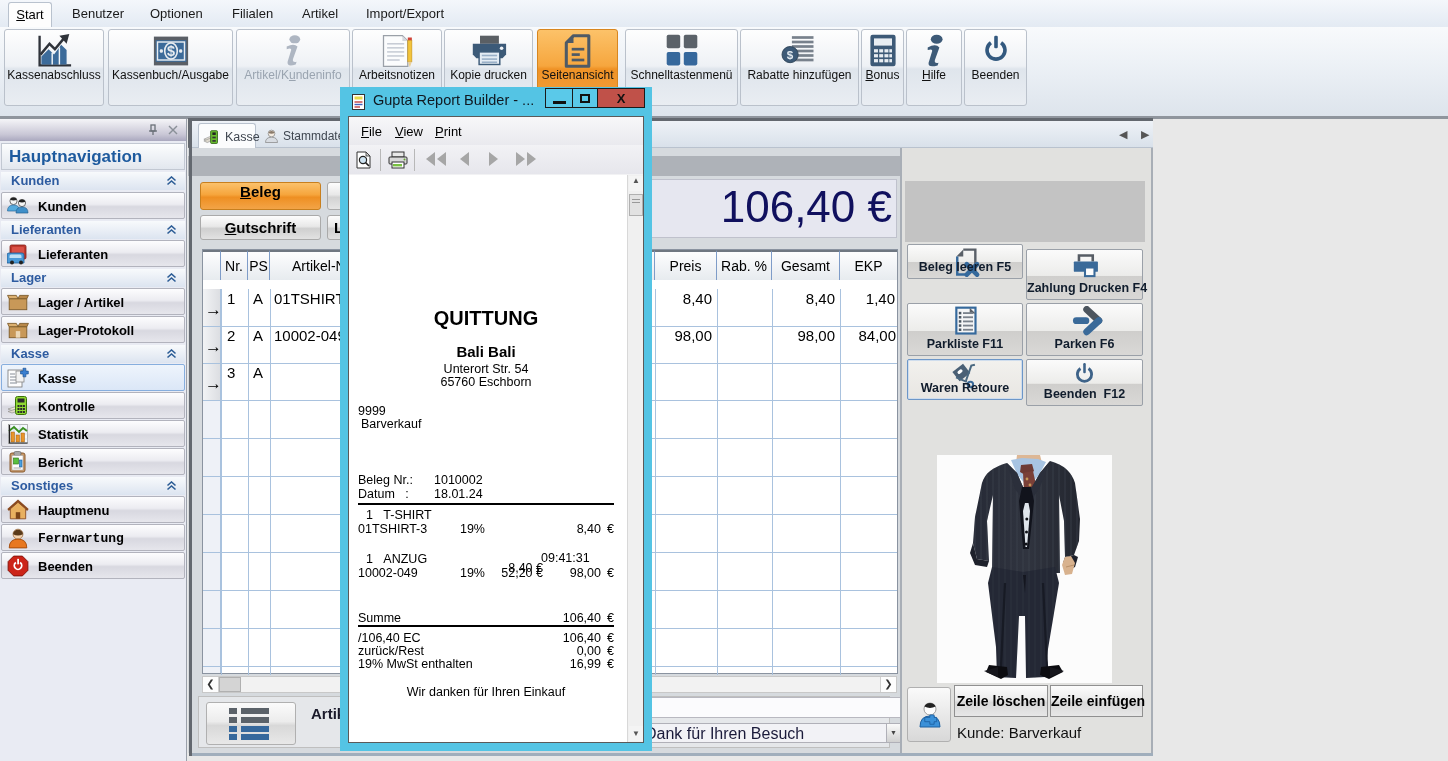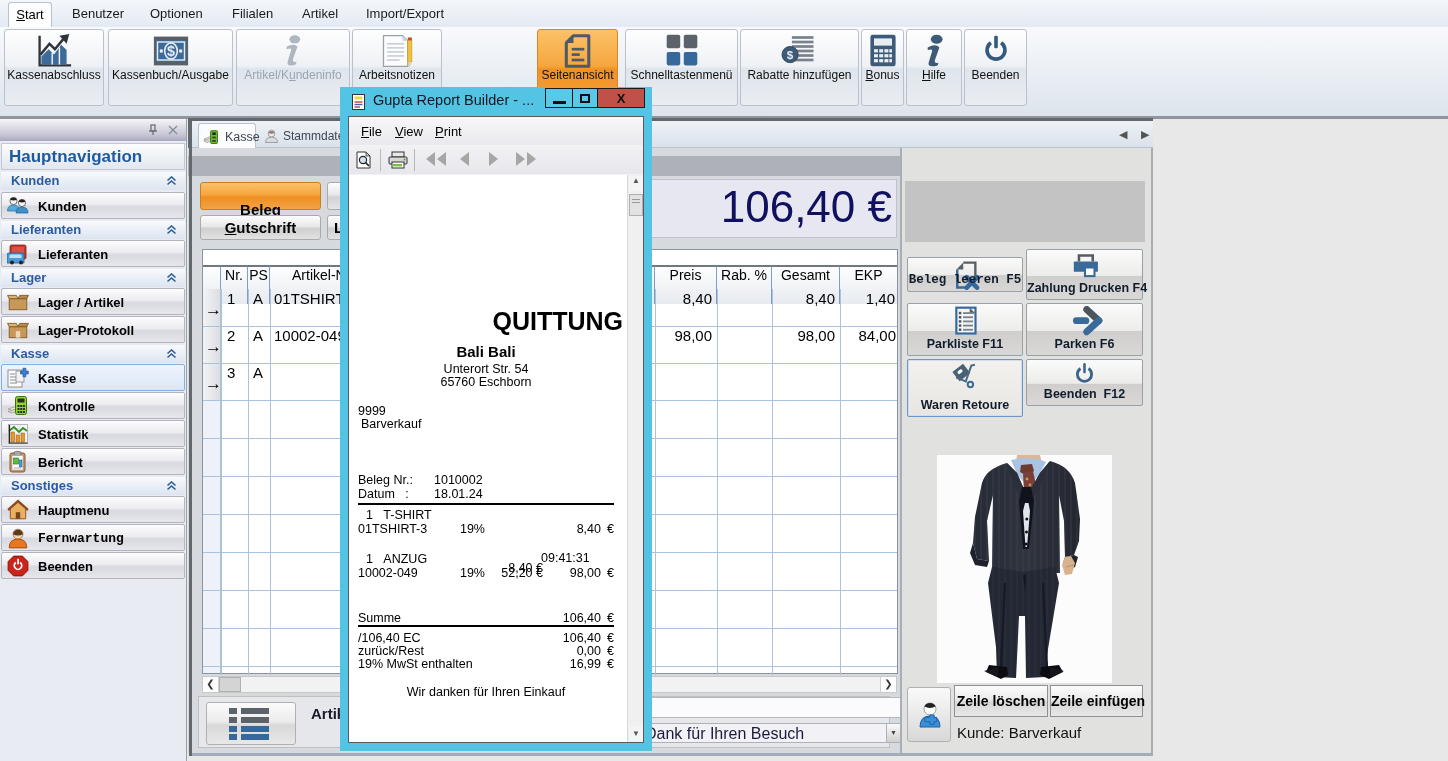--- a/index.html
+++ b/index.html
@@ -28,29 +28,29 @@
 .navitem .ntx{position:absolute;left:36px;top:6px;}
 .navitem.sel{background:linear-gradient(#eef4fc,#dbe7f7);border-color:#86aede;}
 
 #tabbar{position:absolute;left:188px;top:118px;width:965px;height:30px;background:linear-gradient(#eef2f7,#d9e1ea);border-bottom:1px solid #b9c2ce;border-top:3px solid #63686f;border-left:3px solid #63686f;}
 .tab{position:absolute;top:2px;height:25px;font-size:12.5px;color:#3f4650;}
 #tab1{left:7px;width:58px;background:#fbfcfd;border:1px solid #b9c2ce;border-bottom:none;border-radius:3px 3px 0 0;}
 #tab2{left:67px;width:100px;font-size:12px;}
 #kassearea{position:absolute;left:188px;top:148px;width:712px;height:605px;background:#d6dade;}
 #grayband{position:absolute;left:0px;top:8px;width:712px;height:20px;background:#aeb2b8;}
 .bigbtn{position:absolute;font-size:15px;font-weight:bold;color:#000;text-align:center;border-radius:3px;}
-#belegbtn{left:12px;top:34px;width:121px;height:28px;background:linear-gradient(#fbc16b,#f6a53c 45%,#ee8f22 55%,#f3a447);border:1px solid #c87f1e;padding-top:18px;}
+#belegbtn{left:12px;top:34px;width:121px;height:28px;background:linear-gradient(#fbc16b,#f6a53c 45%,#ee8f22 55%,#f3a447);border:1px solid #c87f1e;padding-top:0;}
 #belegbtn2{left:139px;top:34px;width:60px;height:28px;background:linear-gradient(#fdfdfd,#e8e8e8 45%,#d2d2d2 55%,#e5e5e5);border:1px solid #aaa;}
 #gutschriftbtn{left:12px;top:67px;width:121px;height:25px;background:linear-gradient(#fdfdfd,#e8e8e8 45%,#cfcfcf 55%,#e2e2e2);border:1px solid #aaa;padding-top:3px;}
 #gutschriftbtn2{left:139px;top:67px;width:60px;height:25px;background:linear-gradient(#fdfdfd,#e8e8e8 45%,#cfcfcf 55%,#e2e2e2);border:1px solid #aaa;padding-top:3px;overflow:hidden;white-space:nowrap;}
 #totalbox{position:absolute;left:292px;top:31px;width:417px;height:59px;background:#e6e7f0;border:1px solid #bfc1cc;}
 #totalbox .val{position:absolute;right:4px;top:2px;font-size:44px;color:#10105e;}
 
 #tbl{position:absolute;left:14px;top:101px;width:696px;height:425px;background:#fff;border:1px solid #8a93a0;}
-.th{position:absolute;top:15px;height:39px;background:linear-gradient(#fdfdfe,#e7ebef);border-right:1px solid #7e9cc8;border-top:2px solid #6f7781;font-size:14px;text-align:center;color:#000;}
+.th{position:absolute;top:0;height:30px;background:linear-gradient(#fdfdfe,#e7ebef);border-right:1px solid #7e9cc8;border-top:2px solid #6f7781;font-size:14px;text-align:center;padding-top:6px;color:#000;}
 .cell{position:absolute;font-size:15px;color:#000;}
 .rowline{position:absolute;left:0;width:694px;height:1px;background:#a9c2de;}
 .colline{position:absolute;top:39px;width:1px;background:#a9c2de;}
 #indcol{position:absolute;left:0;top:39px;width:18px;height:384px;background:#eef1f7;border-right:1px solid #a9c2de;}
 .arrowmark{position:absolute;font-size:17px;font-weight:bold;color:#000;}
 
 #hscroll{position:absolute;left:14px;top:528px;width:695px;height:17px;background:#f2f2f2;border:1px solid #c8c8c8;}
 
 #bottompanel{position:absolute;left:10px;top:548px;width:692px;height:52px;background:#e5e7ea;border:1px solid #bfbfbf;}
 
@@ -136,20 +136,36 @@
               <line x1="11" y1="21" x2="30" y2="21"></line>
               <line x1="11" y1="25.5" x2="30" y2="25.5"></line>
               <line x1="11" y1="30" x2="25" y2="30"></line>
             </g>
             <rect x="34" y="8" width="4.5" height="24" fill="#f2c43c" stroke="#c89418" stroke-width="0.7"></rect>
             <rect x="34" y="5" width="4.5" height="3" fill="#d04438"></rect>
             <path d="M34 32 h4.5 l-2.2 6 z" fill="#e8cf9a"></path>
           </svg>
       </div>
         <div class="lbl">Arbeitsnotizen</div>
+      </div>
+    <div class="rbtn" style="left:444px;width:89px;">
+        <div class="ic">
+      <svg width="46" height="36" viewBox="0 0 46 40">
+            <rect x="13" y="3" width="21" height="9" fill="#5a5f64"></rect>
+            <path d="M5 12 h37 v12 l-4 4 h-29 l-4 -4 z" fill="#3c5a78"></path>
+            <circle cx="37" cy="17" r="2" fill="#eef2f6"></circle>
+            <rect x="12" y="21" width="23" height="14" fill="#e4ecf4" stroke="#3c5a78" stroke-width="1.6"></rect>
+            <g stroke="#9ab0c8" stroke-width="1.8">
+              <line x1="15" y1="25" x2="32" y2="25"></line>
+              <line x1="15" y1="29" x2="32" y2="29"></line>
+              <line x1="15" y1="32.5" x2="32" y2="32.5"></line>
+            </g>
+          </svg>
+      </div>
+        <div class="lbl">Kopie drucken</div>
       </div>
     <div class="rbtn orange" style="left:537px;width:81px;">
         <div class="ic">
       <svg width="40" height="36" viewBox="0 0 40 40">
             <path d="M32 3 h-17 l-8 8 v26 h25 z" fill="none" stroke="#4e5a66" stroke-width="3.4" stroke-linejoin="round"></path>
             <path d="M15 3 l-8 8 h8 z" fill="#4e5a66"></path>
             <g stroke="#4e5a66" stroke-width="3">
               <line x1="13" y1="18" x2="27" y2="18"></line>
               <line x1="13" y1="24" x2="22" y2="24"></line>
               <line x1="13" y1="30" x2="27" y2="30"></line>
@@ -503,21 +519,21 @@
       <div style="position:absolute;left:112px;top:8px;font-size:15px;font-weight:bold;color:#1a1a2a;">Artikel</div>
       <div style="position:absolute;left:342px;top:0px;width:360px;height:21px;background:#fbfbfd;border:1px solid #b8b8c0;"></div>
       <div style="position:absolute;left:342px;top:26px;width:360px;height:20px;background:#f2f2f6;border:1px solid #b0b0b8;">
         <span style="position:absolute;left:103px;top:1px;font-size:16px;color:#1a1a3a;">Dank für Ihren Besuch</span>
         <div style="position:absolute;right:0;top:0;width:14px;height:18px;background:linear-gradient(#fafafa,#d0d0d0);border-left:1px solid #b0b0b8;text-align:center;font-size:7px;color:#444;padding-top:5px;">▼</div>
       </div>
     </div>
   </div>
   <div id="sidebar">
     <div id="graybox"></div>
-    <div class="sbtn" style="left:5px;top:109px;width:116px;height:35px;font-family:Liberation Mono, monospace;">
+    <div class="sbtn" style="left:5px;top:96px;width:116px;height:35px;">
         <div class="sic">
       <svg width="38" height="31" viewBox="0 0 44 36">
             <path d="M20 3 H34 V20" fill="none" stroke="#5a6068" stroke-width="2.8"></path>
             <path d="M20 3 L20 11 L12 11 Z" fill="#5a6068"></path>
             <path d="M13 11 V32 H24" fill="none" stroke="#35699c" stroke-width="2.8"></path>
             <g stroke="#35699c" stroke-width="5.5" stroke-linecap="round">
               <line x1="24" y1="20" x2="36" y2="32"></line>
               <line x1="36" y1="20" x2="24" y2="32"></line>
             </g>
           </svg>
@@ -560,21 +576,21 @@
     <div class="sbtn" style="left:124px;top:155px;width:117px;height:53px;">
         <div class="sic">
       <svg width="38" height="31" viewBox="0 0 44 36">
             <rect x="8" y="13" width="19" height="8" rx="4" fill="#3a6a99"></rect>
             <path d="M24 4 L38 17" stroke="#4c555e" stroke-width="8" stroke-linecap="round" fill="none"></path>
             <path d="M38 17 L24 30" stroke="#3a6a99" stroke-width="8" stroke-linecap="round" fill="none"></path>
           </svg>
       </div>
         <div class="slbl">Parken F6</div>
       </div>
-    <div class="sbtn sel" style="left:5px;top:211px;width:116px;height:58px;">
+    <div class="sbtn sel" style="left:5px;top:211px;width:116px;height:41px;">
         <div class="sic">
       <svg width="40" height="27" viewBox="0 0 44 30">
             <g transform="rotate(-38 18 11)">
               <rect x="10" y="5" width="15" height="13" fill="#4a6075"></rect>
               <rect x="14" y="8" width="6" height="3.5" rx="1.5" fill="#fff"></rect>
             </g>
             <path d="M33 3 l-4 1 l-6 17" stroke="#4a6880" stroke-width="2.2" fill="none"></path>
             <path d="M12 17 l12 5" stroke="#4a6880" stroke-width="2.2" fill="none"></path>
             <circle cx="28" cy="25" r="3" fill="none" stroke="#3a6a99" stroke-width="2.2"></circle>
           </svg>
@@ -699,21 +715,21 @@
           </svg>
         <svg width="11" height="14" viewBox="0 0 11 14" style="position:absolute;left:139px;top:7px">
             <path d="M1 0 v14 l9 -7 z" fill="#a6a6a6"></path>
           </svg>
         <svg width="22" height="14" viewBox="0 0 22 14" style="position:absolute;left:166px;top:7px">
             <path d="M1 0 v14 l9 -7 z" fill="#a6a6a6"></path>
             <path d="M12 0 v14 l9 -7 z" fill="#a6a6a6"></path>
           </svg>
       </div>
       <div id="dlg-paper">
-        <div class="rtext" style="left:0;width:274px;text-align:right;top:132px;font-size:25px;font-weight:bold;">QUITTUNG</div>
+        <div class="rtext" style="left:0;width:274px;text-align:center;top:132px;font-size:20px;font-weight:bold;">QUITTUNG</div>
         <div class="rtext" style="left:0;width:274px;text-align:center;top:168px;font-size:15px;font-weight:bold;">Bali Bali</div>
         <div class="rtext" style="left:0;width:274px;text-align:center;top:187px;">Unterort Str. 54</div>
         <div class="rtext" style="left:0;width:274px;text-align:center;top:200px;">65760 Eschborn</div>
         <div class="rtext" style="left:9px;top:229px;">9999</div>
         <div class="rtext" style="left:12px;top:242px;">Barverkauf</div>
         <div class="rtext" style="left:9px;top:298px;">Beleg Nr.:</div>
           <div class="rtext" style="left:85px;top:298px;">1010002</div>
         <div class="rtext" style="left:9px;top:312px;">Datum&nbsp;&nbsp;&nbsp;:</div>
           <div class="rtext" style="left:85px;top:312px;">18.01.24</div>
           <div class="rtext" style="left:192px;top:328px;margin-top:48px;">09:41:31</div>

